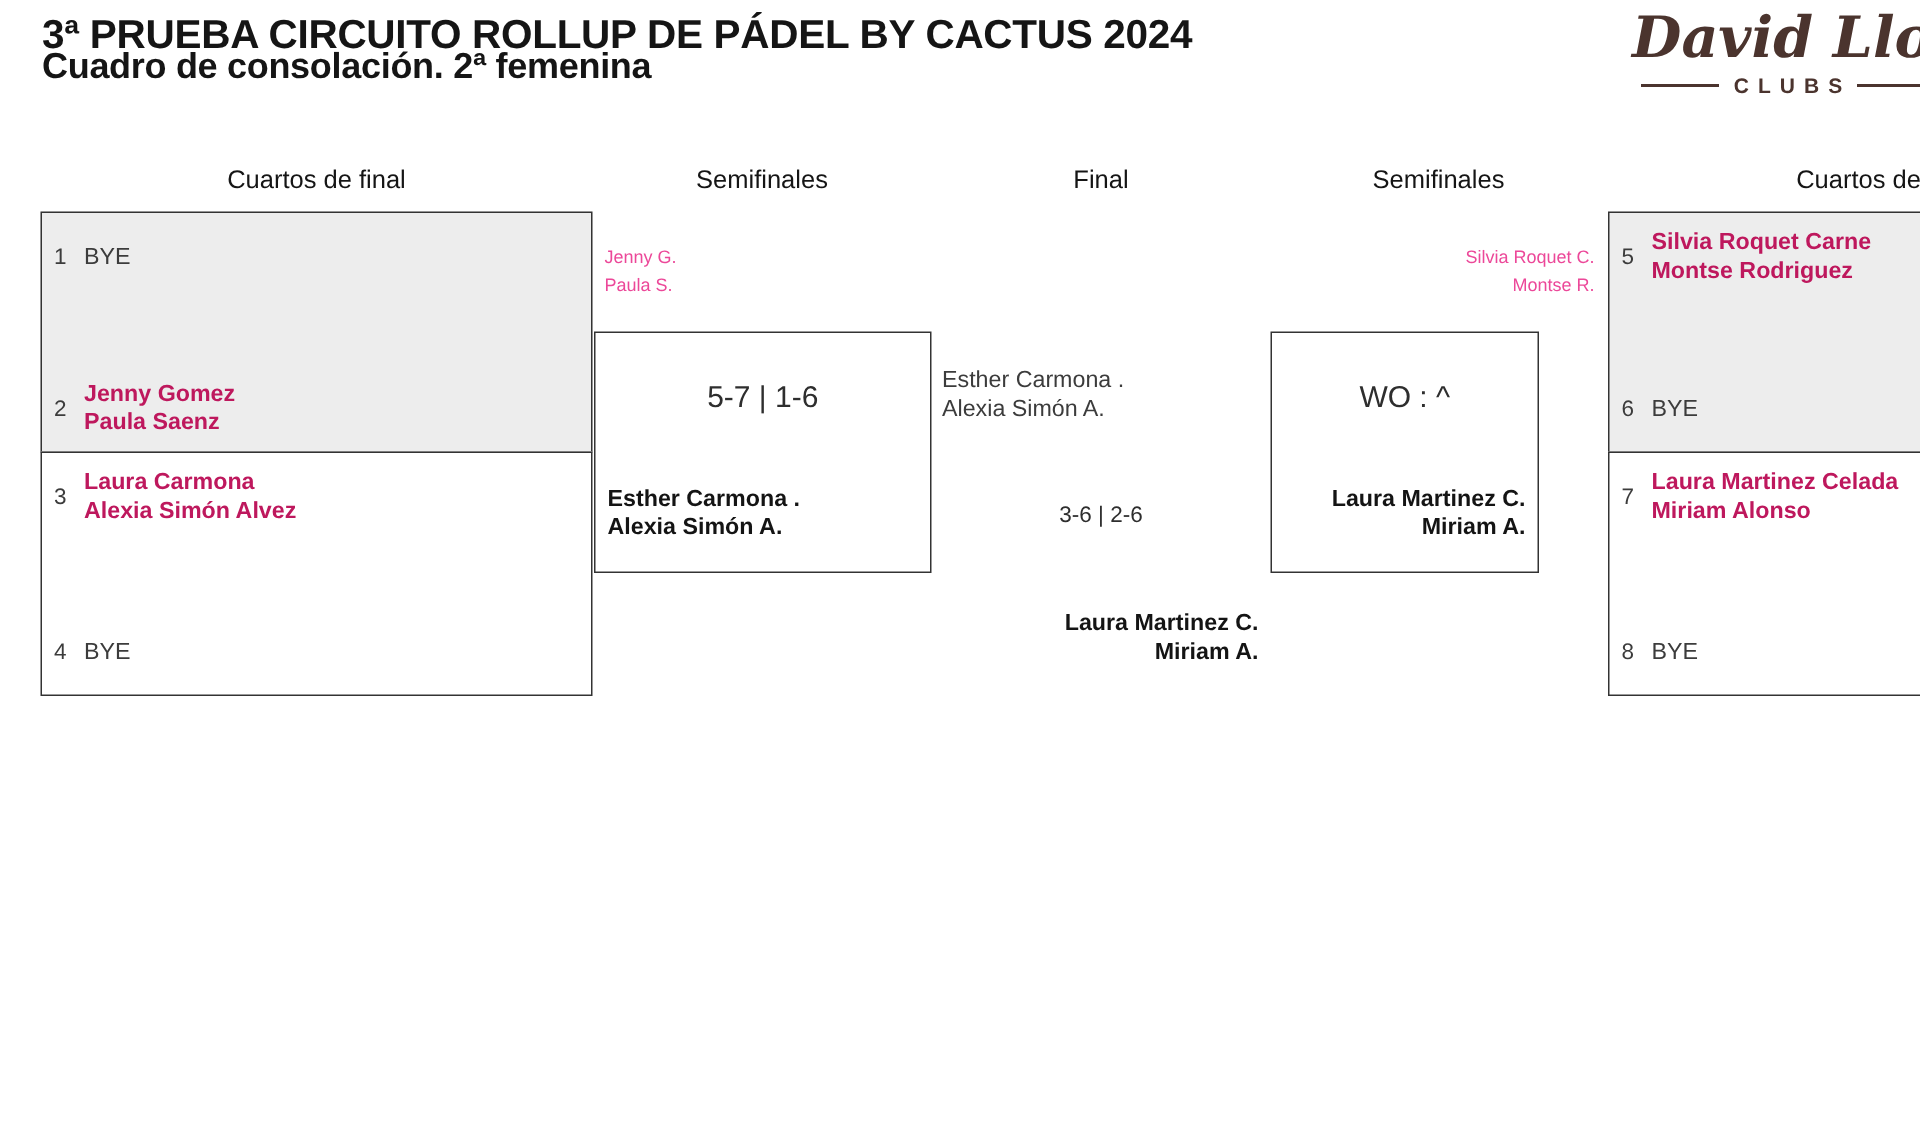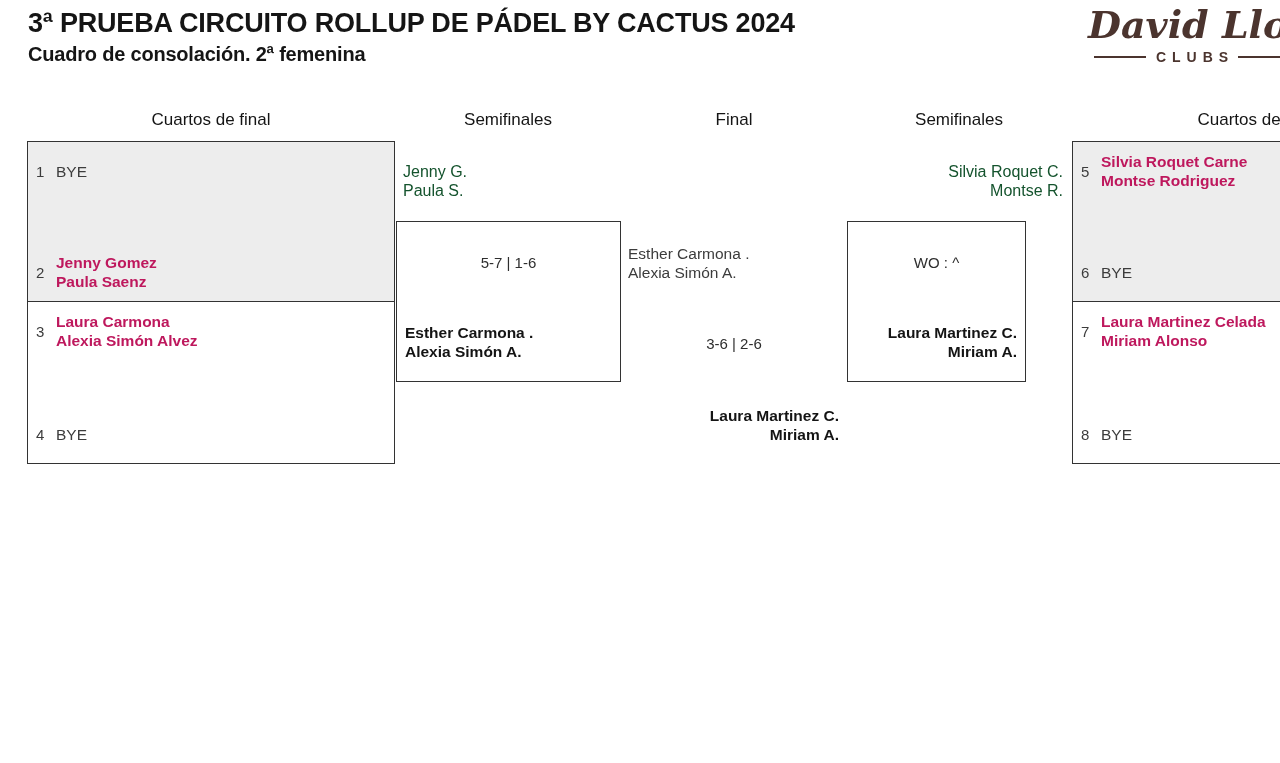--- a/index.html
+++ b/index.html
@@ -2,21 +2,21 @@
 <html><head>
 <meta charset="utf-8">
 <style>
   html,body{margin:0;padding:0;background:#ffffff;}
   .screen{
     position:relative;width:1280px;height:763px;background:#ffffff;overflow:hidden;
     font-family:"Liberation Sans",sans-serif;color:#151515;margin-left:26px;
   }
   
   .title{position:absolute;left:2px;top:8px;font-size:27px;font-weight:700;letter-spacing:-0.2px;white-space:nowrap;}
-  .subtitle{position:absolute;left:2px;top:43px;font-size:20px;font-weight:700;letter-spacing:-0.2px;white-space:nowrap;}
+  .subtitle{position:absolute;left:2px;top:31px;font-size:24px;font-weight:700;letter-spacing:-0.2px;white-space:nowrap;}
   .logo{position:absolute;right:10px;top:2px;width:208px;text-align:center;color:#4b342e;}
   .logo-script{font-family:"DejaVu Serif",serif;font-style:italic;font-weight:700;font-size:38px;line-height:1.2;white-space:nowrap;}
   .logo-clubs-row{display:flex;align-items:center;gap:4px;margin-top:1px;padding:0 6px;}
   .logo-line{flex:1;height:2px;background:#4b342e;}
   .logo-clubs{font-size:14px;letter-spacing:6px;font-weight:600;text-indent:6px;}
   
   .round-label{position:absolute;top:110px;width:250px;text-align:center;font-size:17px;font-weight:500;white-space:nowrap;}
   #rl-qf-left{left:60px;}
   #rl-sf-left{left:357px;}
   #rl-final{left:583px;}
@@ -32,26 +32,26 @@
   #qf-left-bottom{left:1px;top:301px;width:368px;height:163px;}
   #sf-left{left:370px;top:221px;width:225px;height:161px;}
   #sf-right{left:821px;top:221px;width:179px;height:161px;}
   #qf-right-top{left:1046px;top:141px;width:250px;height:161px;}
   #qf-right-bottom{left:1046px;top:301px;width:250px;height:163px;}
   .team-row{display:flex;align-items:center;min-height:38px;}
   .seed{width:20px;font-size:15px;color:#3c3c3c;flex:none;}
   .team-names{font-size:15.5px;line-height:19px;font-weight:700;color:#be185d;}
   .team-names.bye{font-weight:400;color:#3c3c3c;}
   
-  .sf-score{position:absolute;left:0;top:32px;width:100%;text-align:center;font-size:15px;color:#2e2e2e;}
+  .sf-score{position:absolute;left:0;top:32px;width:100%;text-align:center;font-size:20px;color:#2e2e2e;}
   .winner{font-size:15.5px;line-height:19px;font-weight:700;color:#141414;}
   #sf-left .winner{position:absolute;left:8px;bottom:20px;text-align:left;}
   #sf-right .winner{position:absolute;right:8px;bottom:20px;text-align:right;}
   
-  .advancing{position:absolute;font-size:16px;line-height:19px;color:#14532d;}
+  .advancing{position:absolute;font-size:12px;line-height:19px;color:#ec4899;}
   #adv-left{left:377px;top:162px;text-align:left;}
   #adv-right{right:243px;top:162px;text-align:right;}
   
   #final-top{position:absolute;left:602px;top:244px;font-size:15.5px;line-height:19px;color:#3c3c3c;text-align:left;}
   #final-score{position:absolute;left:595px;top:335px;width:226px;text-align:center;font-size:15px;color:#2e2e2e;}
   #final-winner{position:absolute;right:467px;top:406px;text-align:right;font-size:15.5px;line-height:19px;font-weight:700;color:#141414;}
 </style>
 </head>
 <body>
 

